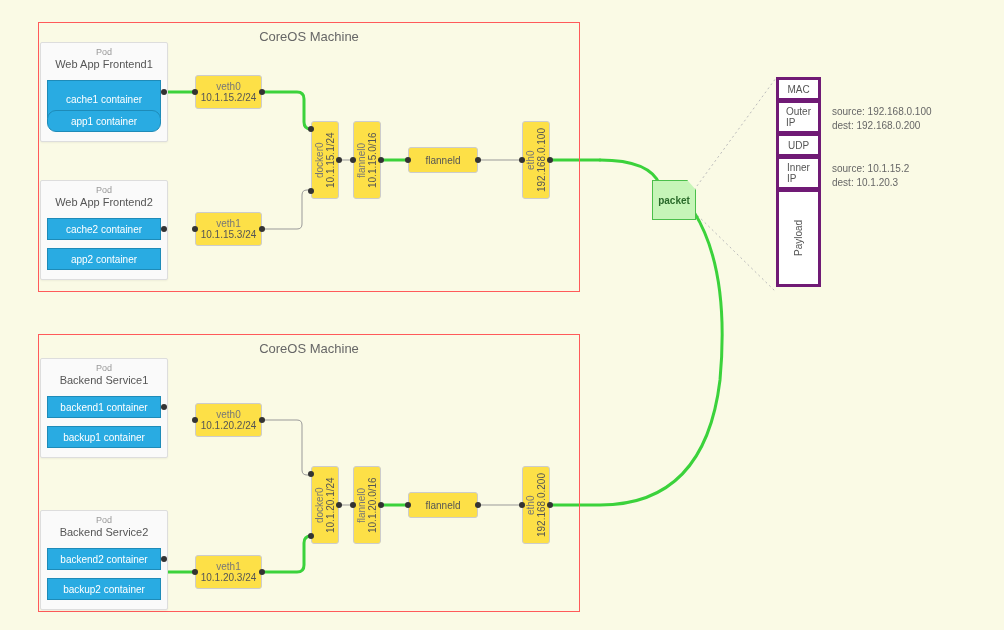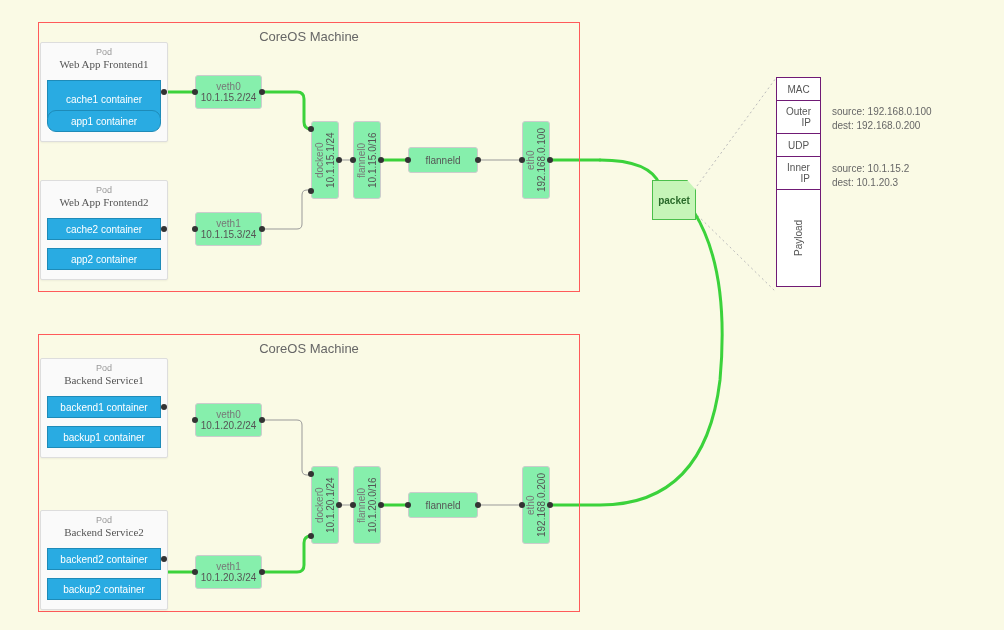--- a/index.html
+++ b/index.html
@@ -43,35 +43,34 @@
     color: #999;
   }
   .pod-title {
     position: absolute;
     top: 15px;
     left: 50%;
     transform: translateX(-50%);
     font-size: 11px;
     color: #555;
     white-space: nowrap;
-    font-family: Liberation Serif, serif;
   }
   .container-box {
     position: absolute;
     background: #29abe2;
     color: #fff;
     font-size: 10px;
     display: flex;
     align-items: center;
     justify-content: center;
     border: 1px solid #1e8bb8;
   }
   .nbox {
     position: absolute;
-    background: #86efac;
+    background: #fde047;
     border: 1px solid #ccc;
     border-radius: 3px;
     display: flex;
     flex-direction: column;
     align-items: center;
     justify-content: center;
     font-size: 10px;
     color: #555;
     text-align: right;
   }
@@ -109,29 +108,29 @@
     color: #2a6a2a;
     clip-path: polygon(0 0, 80% 0, 100% 25%, 100% 100%, 0 100%);
   }
   .ptable {
     position: absolute;
     display: flex;
     flex-direction: column;
     width: 45px;
   }
   .ptable .cell {
-    border: 1px solid #701a75;
+    border: 3px solid #701a75;
     background: #fff;
     display: flex;
     align-items: center;
     justify-content: center;
     font-size: 10px;
     color: #555;
     margin-top: -1px;
-    text-align: right;
+    text-align: left;
     line-height: 1.1;
   }
   .ptable .mac    { height: 24px; }
   .ptable .outer  { height: 34px; }
   .ptable .udp    { height: 24px; }
   .ptable .inner  { height: 34px; }
   .ptable .payload{ height: 98px; writing-mode: vertical-rl; transform: rotate(180deg); }
   .annot {
     position: absolute;
     font-size: 10px;

